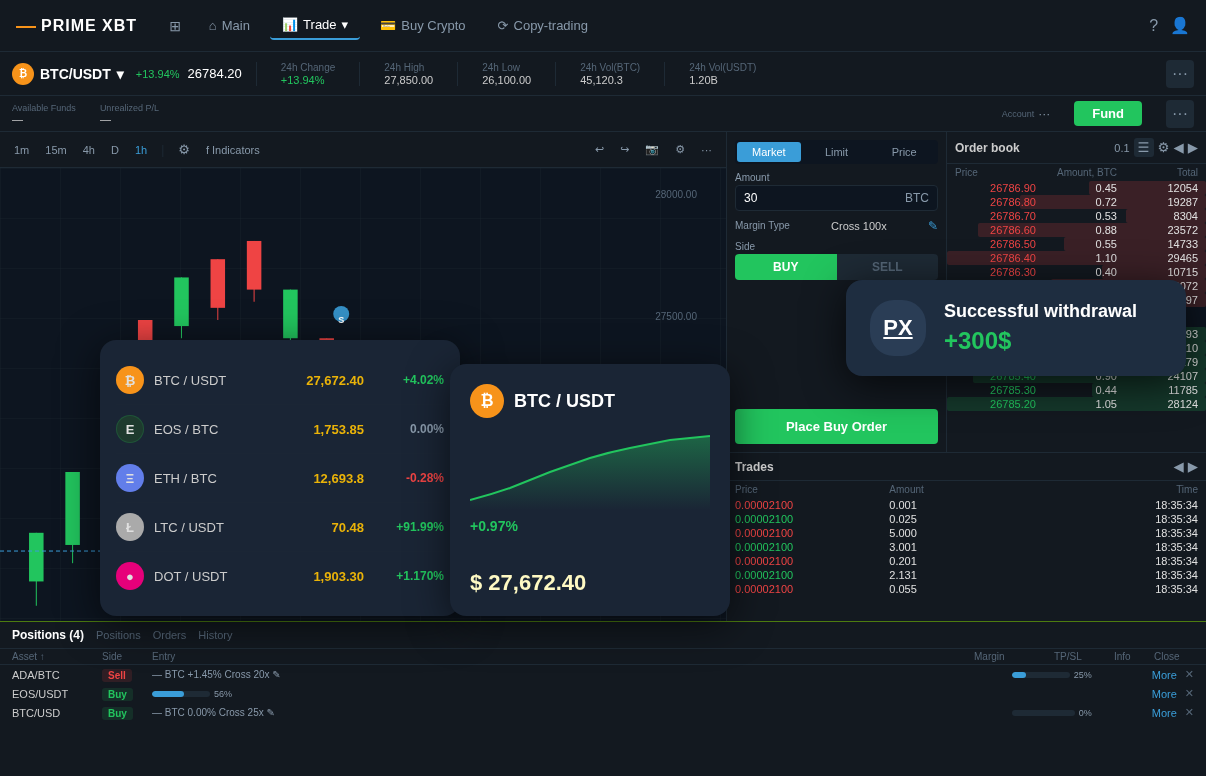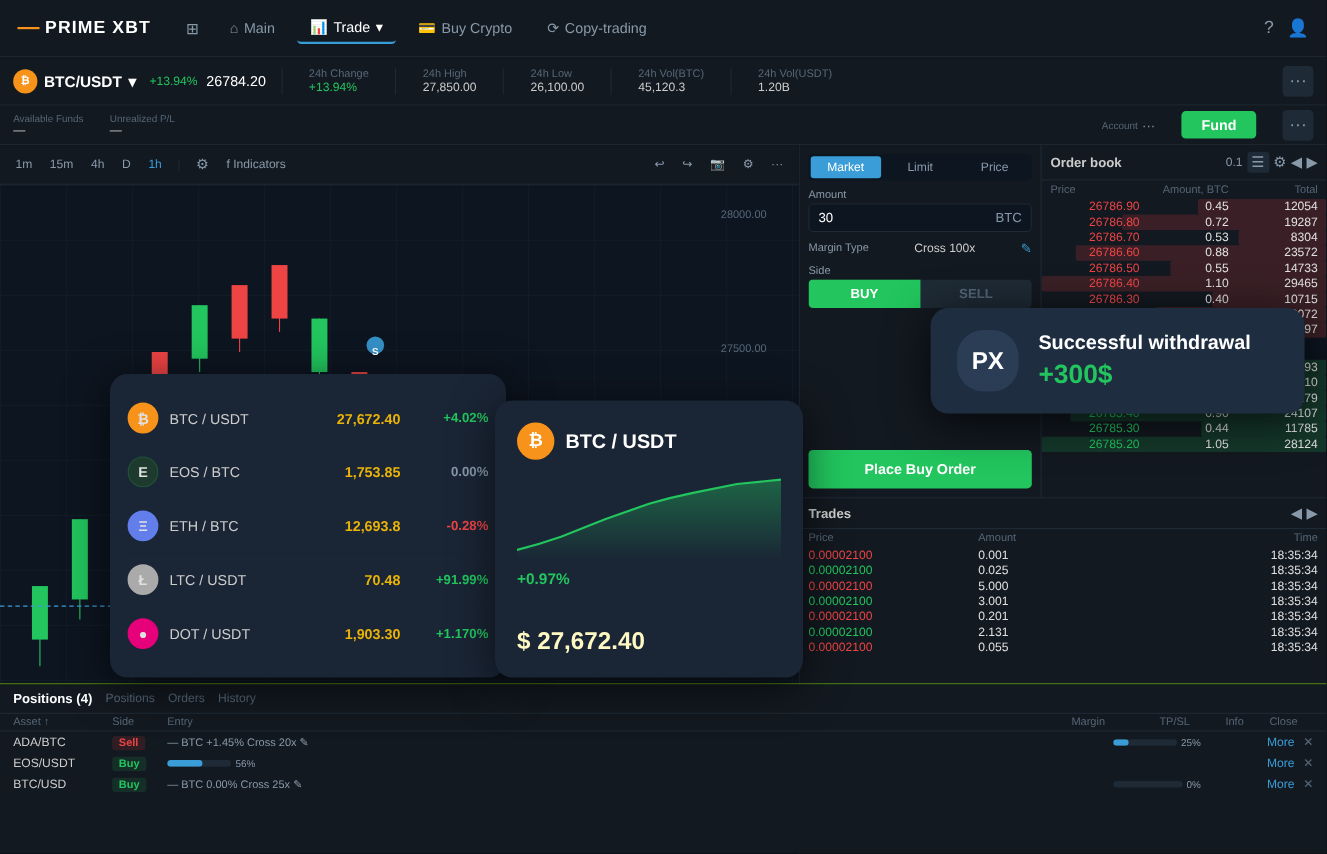--- a/index.html
+++ b/index.html
@@ -404,20 +404,21 @@
       align-items: center;
       gap: 18px;
     }
     .notif-logo {
       width: 56px; height: 56px;
       background: #2a3d55;
       border-radius: 24px;
       display: flex; align-items: center; justify-content: center;
       font-size: 22px; font-weight: 700; color: #fff;
       flex-shrink: 0;
+      text-decoration: underline;
     }
     .notif-text { flex: 1; }
     .notif-title { color: #fff; font-size: 18px; font-weight: 600; line-height: 1.2; margin-bottom: 4px; }
     .notif-amount { color: #22c55e; font-size: 24px; font-weight: 700; }
     .fund-item { display: flex; flex-direction: column; gap: 0; }
     .fund-label { color: #556677; font-size: 9px; }
     .fund-val { color: #ccc; font-size: 11px; }
     .fund-btn {
       background: #22c55e;
       border: none;

